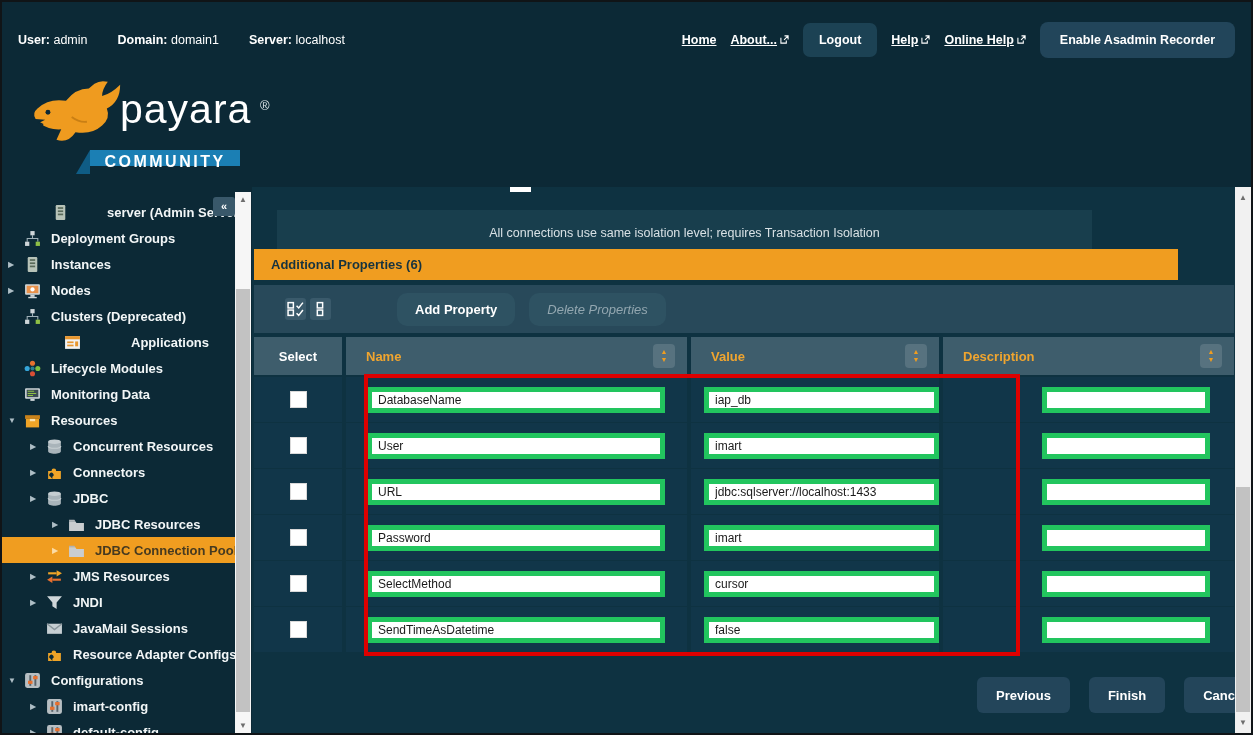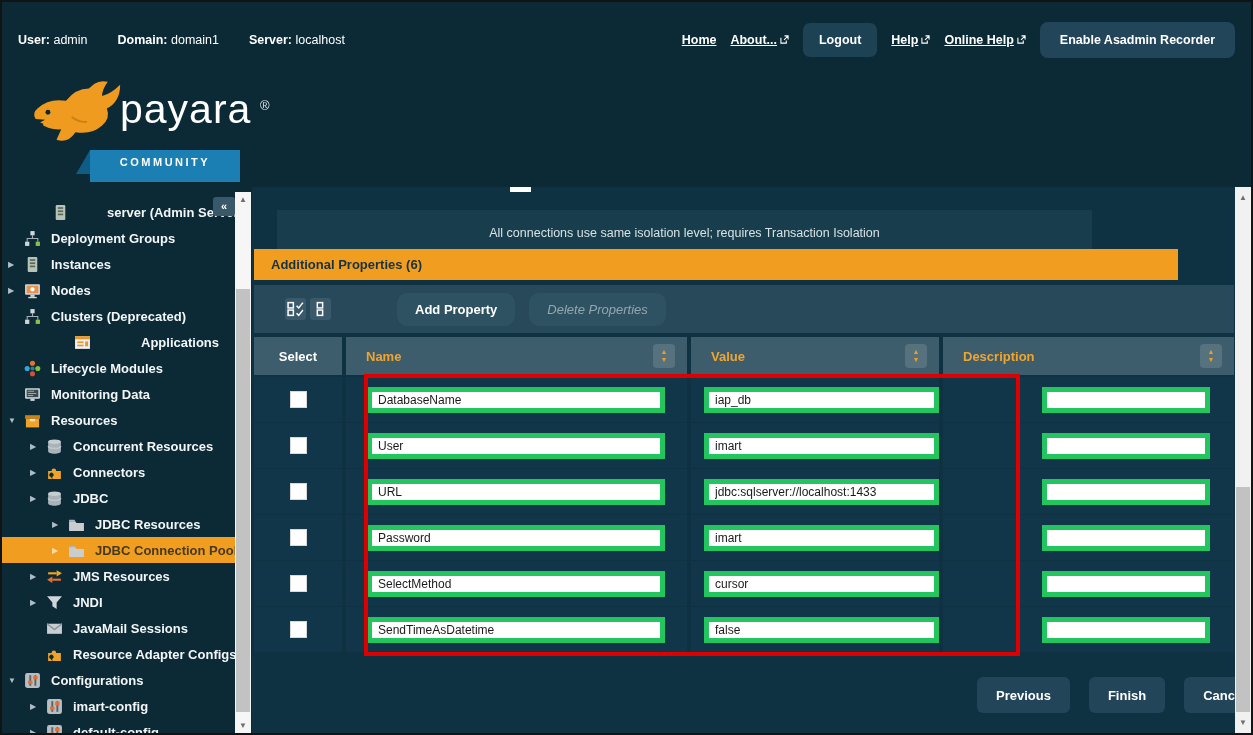--- a/index.html
+++ b/index.html
@@ -18,22 +18,22 @@
   .btn-dark { background:#1C4254; color:#fff; font-weight:bold; font-size:12.5px;
               border:none; border-radius:7px; padding:10px 16px; cursor:pointer; white-space:nowrap; }
   .btn-recorder { background:#22455A; border-radius:8px; padding:11px 20px; }
 
   
   .logo { position:absolute; left:26px; top:76px; width:240px; height:100px; }
   .logo-fish { position:absolute; left:0; top:0; }
   .logo-word { position:absolute; left:92px; top:8px; color:#fff; font-size:41px;
                font-weight:normal; letter-spacing:1px; }
   .logo-reg { position:absolute; left:232px; top:20px; color:#dfe7ea; font-size:13px; }
-  .ribbon { position:absolute; left:62px; top:72px; width:150px; height:32px; background:#1B7FB4;
-            color:#fff; font-size:11px; font-weight:bold; letter-spacing:2.5px;
+  .ribbon { position:absolute; left:62px; top:72px; width:150px; height:16px; background:#1B7FB4;
+            color:#fff; font-size:16px; font-weight:bold; letter-spacing:2.5px;
             text-align:center; line-height:24px; }
   .ribbon::before { content:""; position:absolute; left:-14px; top:0; border-style:solid;
             border-width:24px 14px 0 0; border-color:transparent #0F5C85 transparent transparent; }
 
   
   .sidebar { position:absolute; left:0; top:185px; width:250px; bottom:0; background:#0C2936; }
   .collapse-btn { position:absolute; left:211px; top:10px; width:22px; height:19px;
             background:#39586A; color:#fff; border:none; border-radius:3px; font-size:11px;
             font-weight:bold; line-height:17px; text-align:center; cursor:pointer; }
   .tree { position:absolute; left:0; top:12px; width:233px; }
@@ -198,21 +198,21 @@
     <span class="tree-icon">
           <svg viewBox="0 0 16 16">
             <path d="M8 5v3M3 11V8h10v3" stroke="#9FB0B8" fill="none"></path>
             <rect x="6" y="1" width="4" height="4" fill="#CFD6D9"></rect>
             <rect x="1" y="11" width="4" height="4" fill="#CFD6D9"></rect>
             <rect x="11" y="11" width="4" height="4" fill="#8FC045"></rect>
           </svg>
         </span>
     <span class="tree-label">Clusters (Deprecated)</span>
   </div>
-      <div class="tree-item" style="padding-left: 16px; gap: 40px;">
+      <div class="tree-item" style="padding-left: 6px; gap: 40px;">
     <span class="tree-arrow"></span>
     <span class="tree-icon">
           <svg viewBox="0 0 16 16">
             <rect x="1" y="2" width="14" height="12" fill="#F2F2F2"></rect>
             <rect x="1" y="2" width="14" height="3" fill="#E8962E"></rect>
             <rect x="3" y="7" width="6" height="1.6" fill="#E8962E"></rect>
             <rect x="3" y="10" width="6" height="1.6" fill="#E8962E"></rect>
             <rect x="10.5" y="7" width="2.8" height="4.6" fill="#E8962E"></rect>
           </svg>
         </span>

